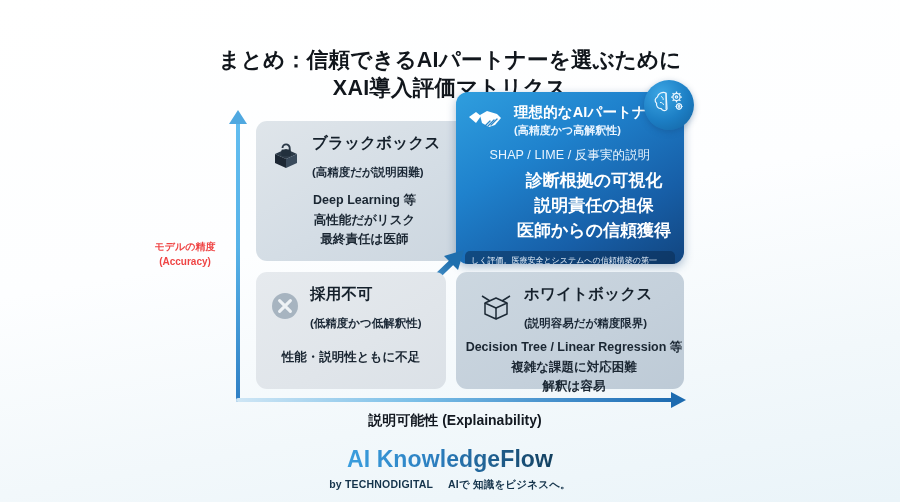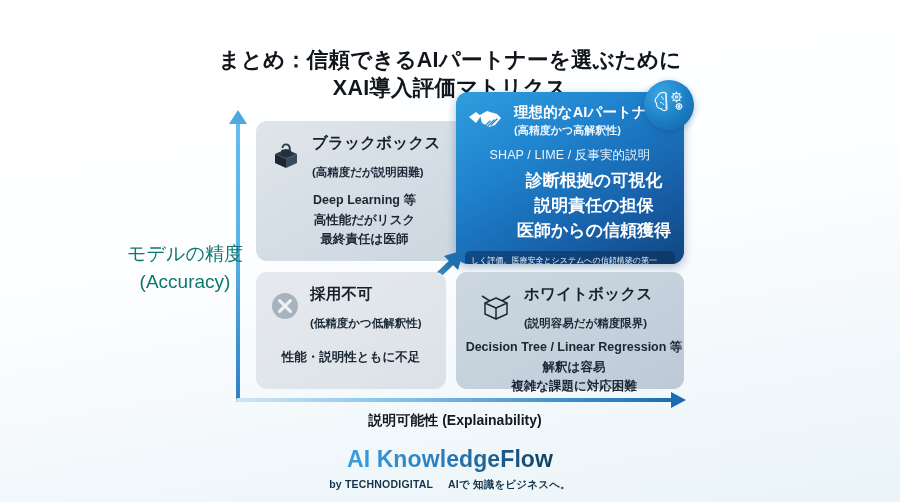--- a/index.html
+++ b/index.html
@@ -77,23 +77,23 @@
     border-bottom: 8px solid transparent;
     border-left: 15px solid #1d6bb0;
   }
 
   .axis-label-y {
     position: absolute;
     left: 126px;
     top: 240px;
     width: 118px;
     text-align: center;
-    font-size: 19px;
-    font-weight: normal;
-    color: #0f766e;
+    font-size: 10px;
+    font-weight: bold;
+    color: #ef4444;
     line-height: 1.45;
   }
   .axis-label-x {
     position: absolute;
     left: 236px;
     top: 412px;
     width: 438px;
     text-align: center;
     font-size: 14px;
     font-weight: bold;
@@ -396,22 +396,22 @@
         </g>
       </svg>
     </span>
     <span class="card-head-text">
       <span class="card-title" style="display:block">ホワイトボックス</span>
       <span class="card-sub" style="display:block">(説明容易だが精度限界)</span>
     </span>
   </div>
   <div class="card-body" style="margin-top:7px">
     <div class="en">Decision Tree / Linear Regression 等</div>
+    <div>複雑な課題に対応困難</div>
     <div>解釈は容易</div>
-    <div>複雑な課題に対応困難</div>
   </div>
 </div>
 
 <div class="footer">
   <div class="brand">AI KnowledgeFlow</div>
   <div class="brand-sub">
     <span>by TECHNODIGITAL</span>
     <span class="tag">AIで 知識をビジネスへ。</span>
   </div>
 </div>

